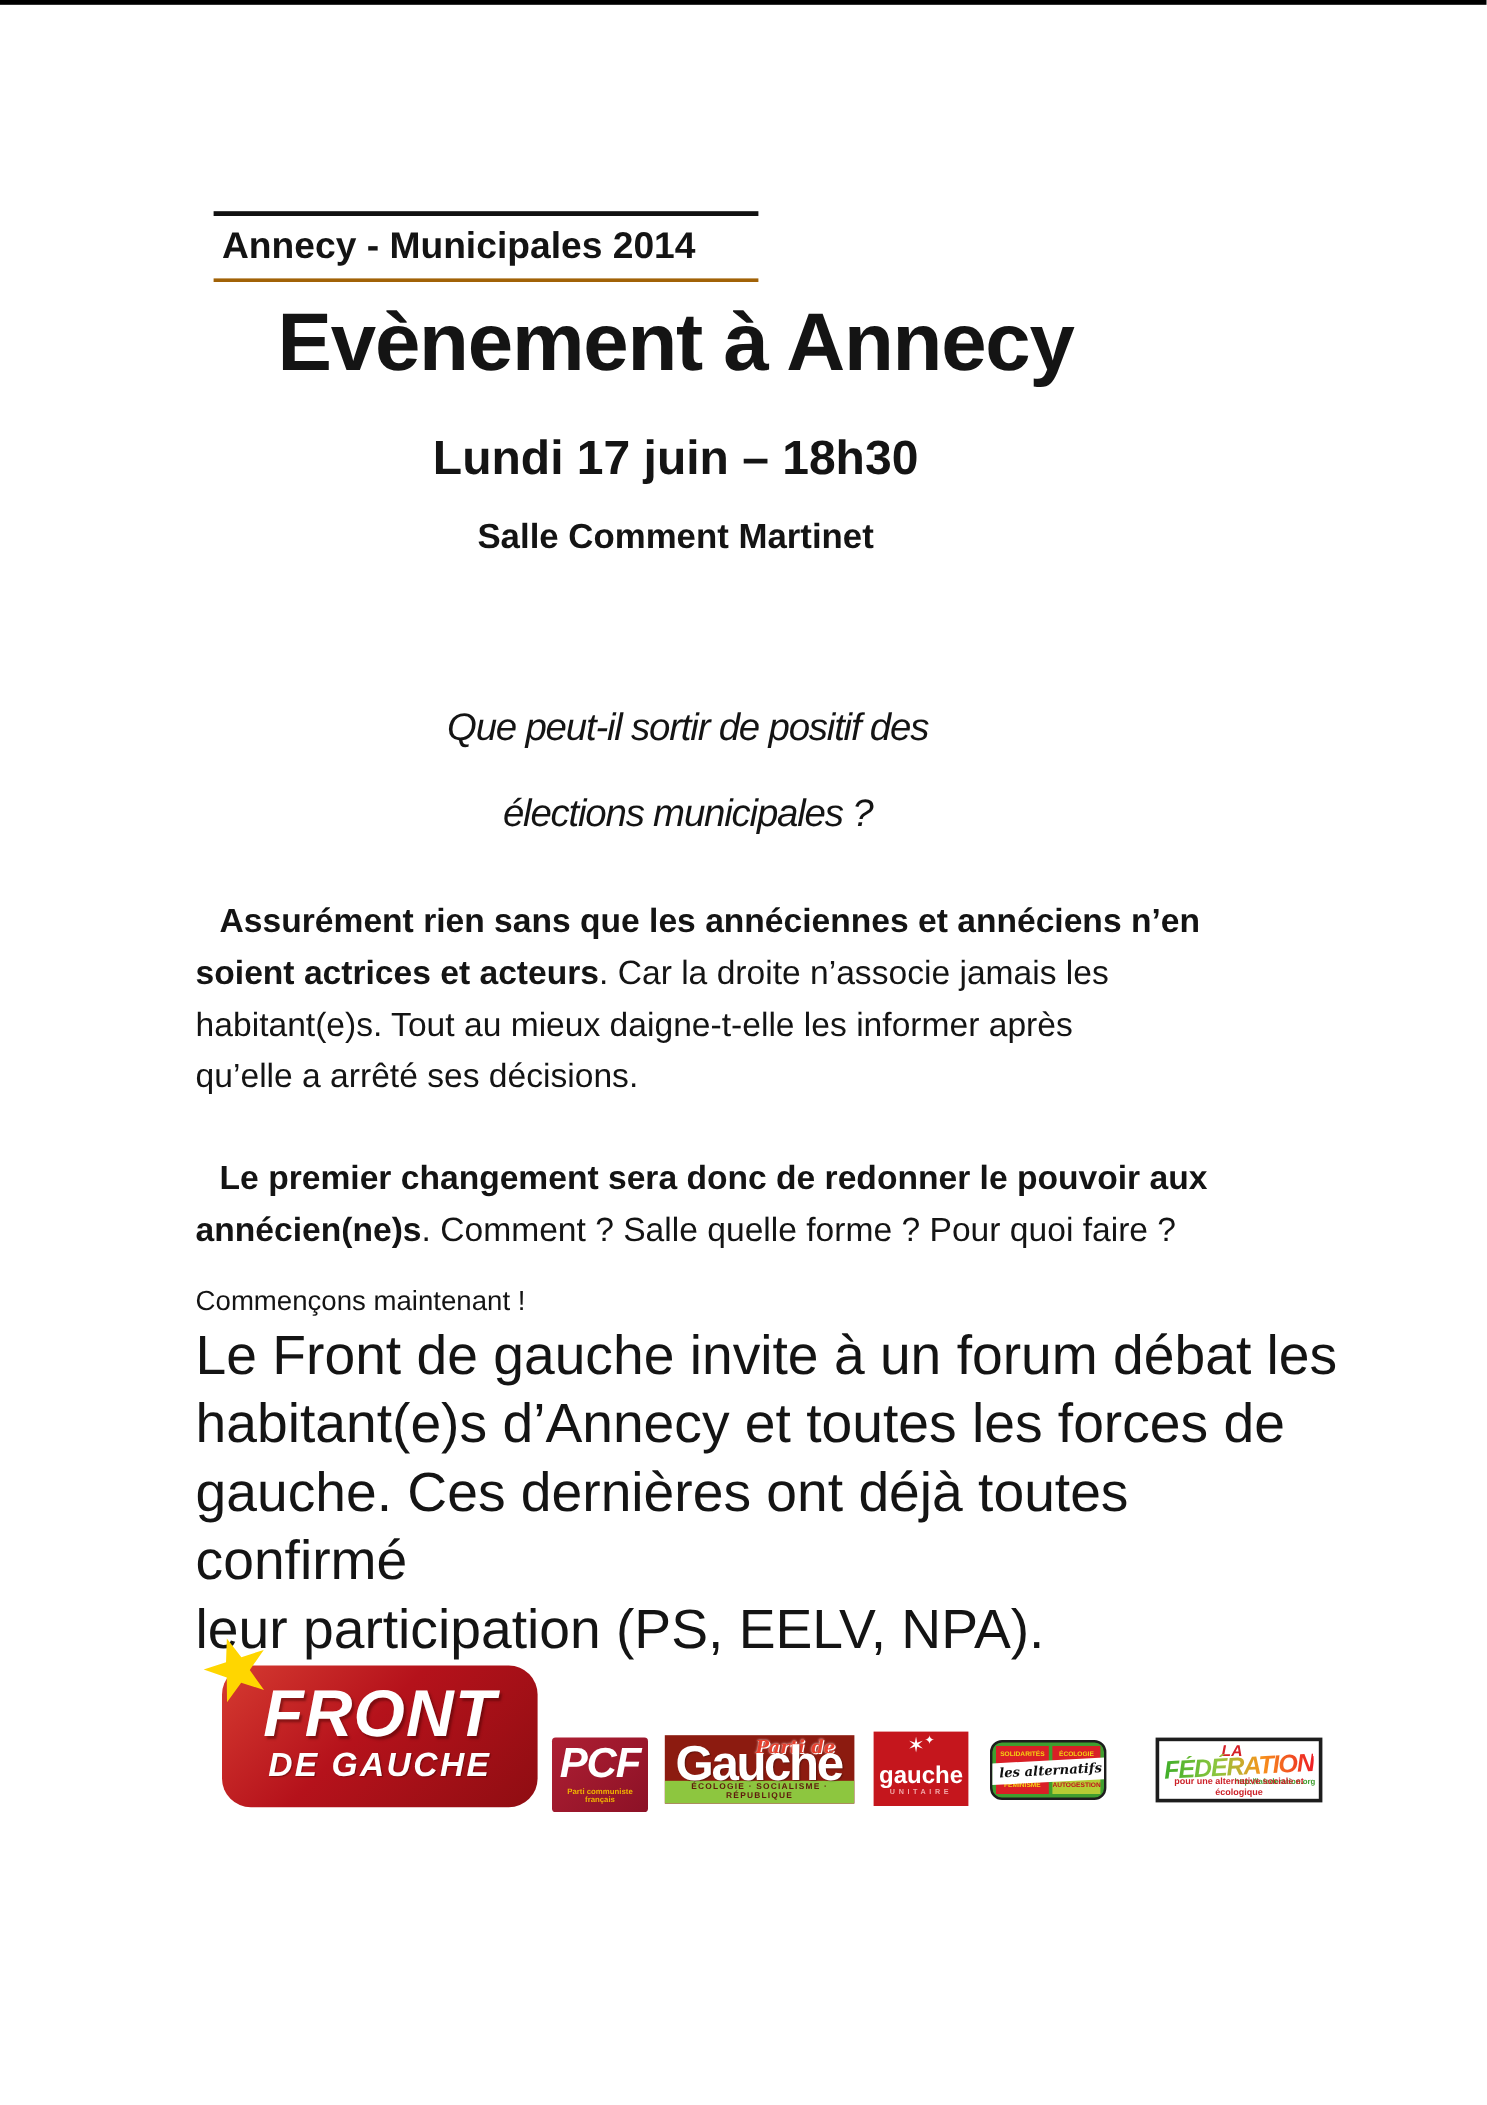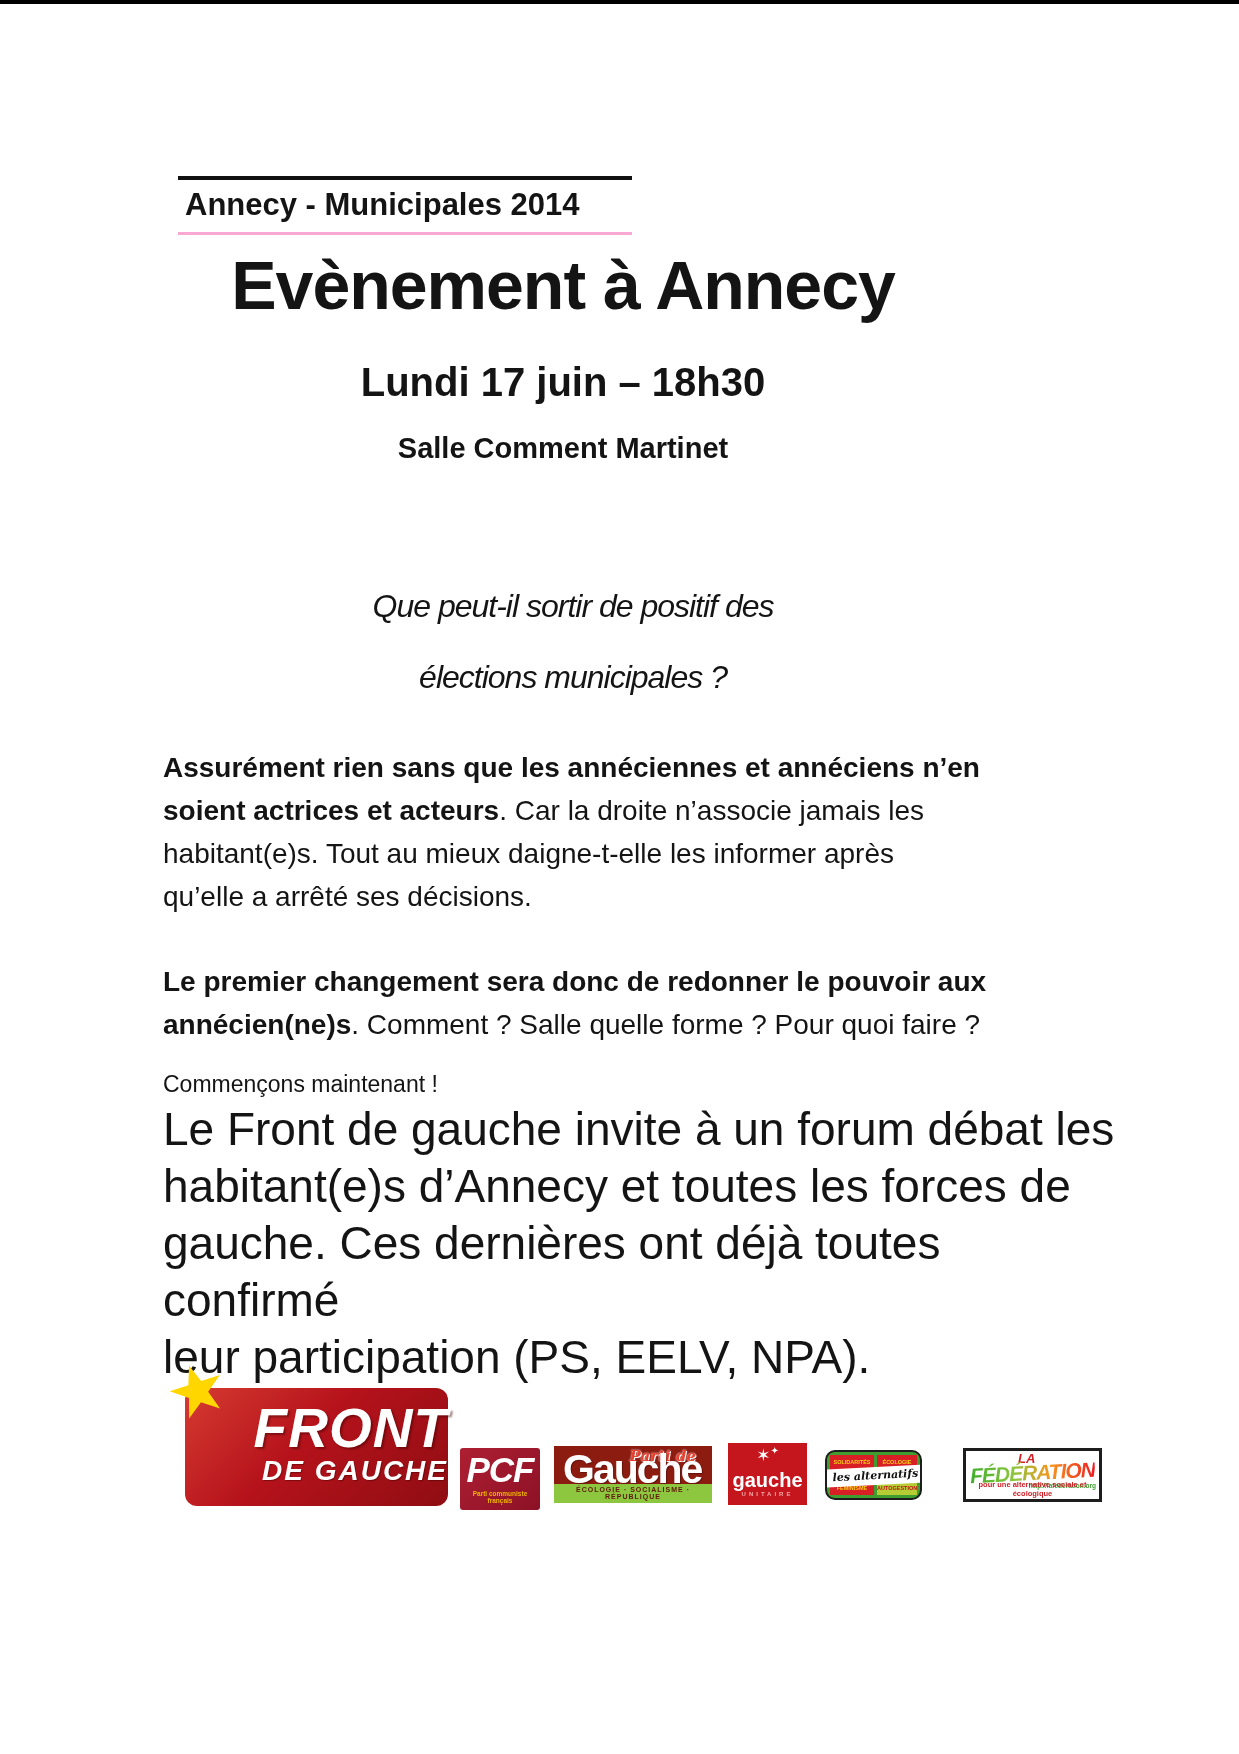--- a/index.html
+++ b/index.html
@@ -5,49 +5,49 @@
   html,body { margin:0; padding:0; background:#ffffff; }
   .page {
     position:relative; width:1239px; height:1754px; background:#ffffff;
     font-family:"Liberation Sans","DejaVu Sans",sans-serif; color:#141414;
     overflow:hidden;
   }
   .top-edge { position:absolute; top:0; left:0; width:100%; height:4px; background:#000; }
 
   .kicker-box {
     position:absolute; left:178px; top:176px; width:447px;
-    border-top:4px solid #111; border-bottom:3px solid #f9a8d4;
+    border-top:4px solid #111; border-bottom:3px solid #a16207;
     padding:7px 0 9px 7px;
   }
   .kicker { font-size:31px; font-weight:bold; letter-spacing:0; }
 
   .centerband { position:absolute; left:163px; width:800px; text-align:center; }
   .title    { top:246px; font-size:68px; font-weight:bold; letter-spacing:-1px; }
   .datetime { top:360px; font-size:40px; font-weight:bold; }
   .venue    { top:432px; font-size:29px; font-weight:bold; }
   .address  { top:490px; font-size:20px; font-weight:normal; }
   .question {
     top:571px; width:820px; font-size:32px; font-style:italic; font-weight:normal;
     line-height:71px; white-space:pre-line; letter-spacing:-1px;
   }
 
   .para { position:absolute; left:163px; width:960px; white-space:pre-line; }
   .p1 { top:718px;  font-size:28px; line-height:43px; }
   .p2 { top:932px;  font-size:28px; line-height:43px; }
   .p3 { top:1040px; font-size:23px; line-height:43px; }
   .p4 { top:1055px; font-size:46px; line-height:57px; }
-  .lead { font-weight:bold; }
+  .lead { font-weight:bold;margin-left:20px; }
 
   
   .logo { position:absolute; box-sizing:border-box; }
 
   .fdg {
-    left:185px; top:1388px; width:263px; height:118px; border-radius:12px;
+    left:185px; top:1388px; width:263px; height:118px; border-radius:24px;
     background:linear-gradient(135deg,#d63b31 0%,#b5121b 45%,#8f0d12 100%);
-    text-align:right;
+    text-align:center;
   }
   .fdg-star { position:absolute; top:-26px; left:-16px; width:56px; height:56px; transform:rotate(-18deg); }
   .fdg-line1 {
     margin-top:12px; font-size:55px; line-height:56px; font-weight:bold; font-style:italic;
     color:#fff; letter-spacing:1px; text-shadow:2px 2px 2px rgba(60,0,0,.45);
   }
   .fdg-line2 {
     font-size:28px; line-height:30px; font-weight:bold; font-style:italic;
     color:#fff; letter-spacing:2px; text-shadow:1px 1px 1px rgba(60,0,0,.45);
   }

